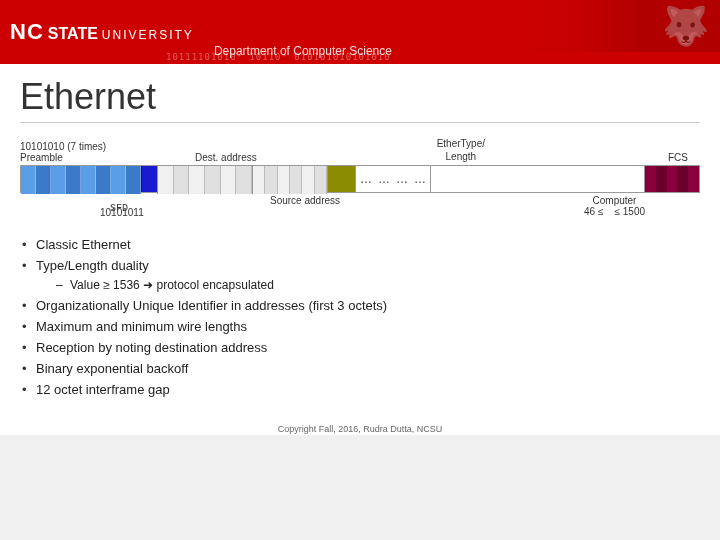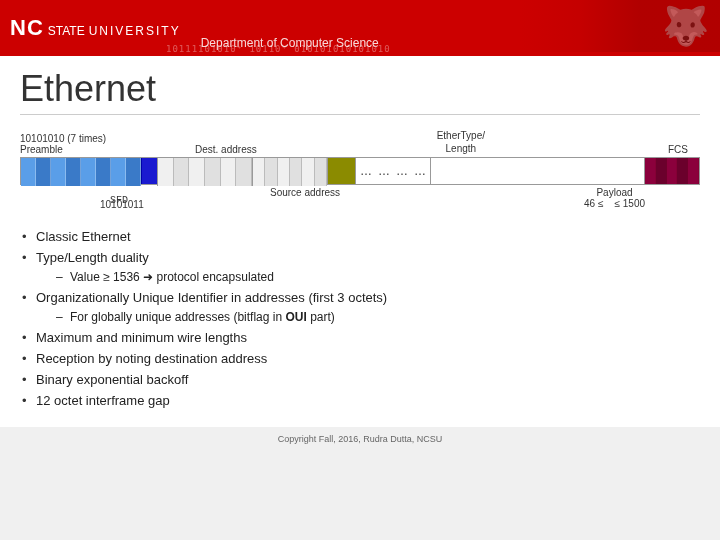--- a/index.html
+++ b/index.html
@@ -7,21 +7,21 @@
       width: 720px;
       height: 540px;
       font-family: Arial, sans-serif;
       background: #f0f0f0;
       overflow: hidden;
     }
 
     
     .header {
       background: #cc0000;
-      height: 56px;
+      height: 64px;
       display: flex;
       align-items: stretch;
       position: relative;
     }
     .header-logo {
       display: flex;
       flex-direction: column;
       justify-content: center;
       padding: 4px 10px;
     }
@@ -30,22 +30,22 @@
       align-items: baseline;
       gap: 4px;
     }
     .logo-nc {
       font-size: 22px;
       font-weight: 900;
       color: white;
       letter-spacing: 1px;
     }
     .logo-state {
-      font-size: 12px;
-      font-weight: 400;
+      font-size: 16px;
+      font-weight: 700;
       color: white;
     }
     .logo-university {
       font-size: 12px;
       color: white;
       font-weight: 400;
       letter-spacing: 2px;
       text-transform: uppercase;
     }
     .header-dept {
@@ -347,45 +347,40 @@
       <div style="position:absolute;left:90px;top:8px;font-family:Liberation Mono, monospace;">
         <span style="font-size:10px;">SFD</span>
       </div>
       <div style="position:absolute;left:80px;top:12px;">
         <span style="font-size:10px;">10101011</span>
       </div>
       <div style="position:absolute;left:250px;top:0;">
         <span style="font-size:10px;">Source address</span>
       </div>
       <div style="position:absolute;right:55px;top:0;text-align:center;font-size:10px;">
-        <span>Payload</span><br>
+        <span>Computer</span><br>
         <span>46 ≤ &nbsp;&nbsp; ≤ 1500</span>
       </div>
     </div>
   </div>
 
   <ul class="bullets">
     <li>
       <span>Classic Ethernet</span>
     </li>
     <li>
       <span>Type/Length duality</span>
       <ul class="sub-bullets">
         <li>
           <span>Value ≥ 1536 <span class="arrow">➜</span> protocol encapsulated</span>
         </li>
       </ul>
     </li>
     <li>
       <span>Organizationally Unique Identifier in addresses (first 3 octets)</span>
-      <ul class="sub-bullets">
-        <li>
-          <span>For globally unique addresses (bitflag in <span class="bold-text">OUI</span> part)</span>
-        </li>
-      </ul>
     </li>
     <li>
       <span>Maximum and minimum wire lengths</span>
     </li>
     <li>
       <span>Reception by noting destination address</span>
     </li>
     <li>
       <span>Binary exponential backoff</span>
     </li>

